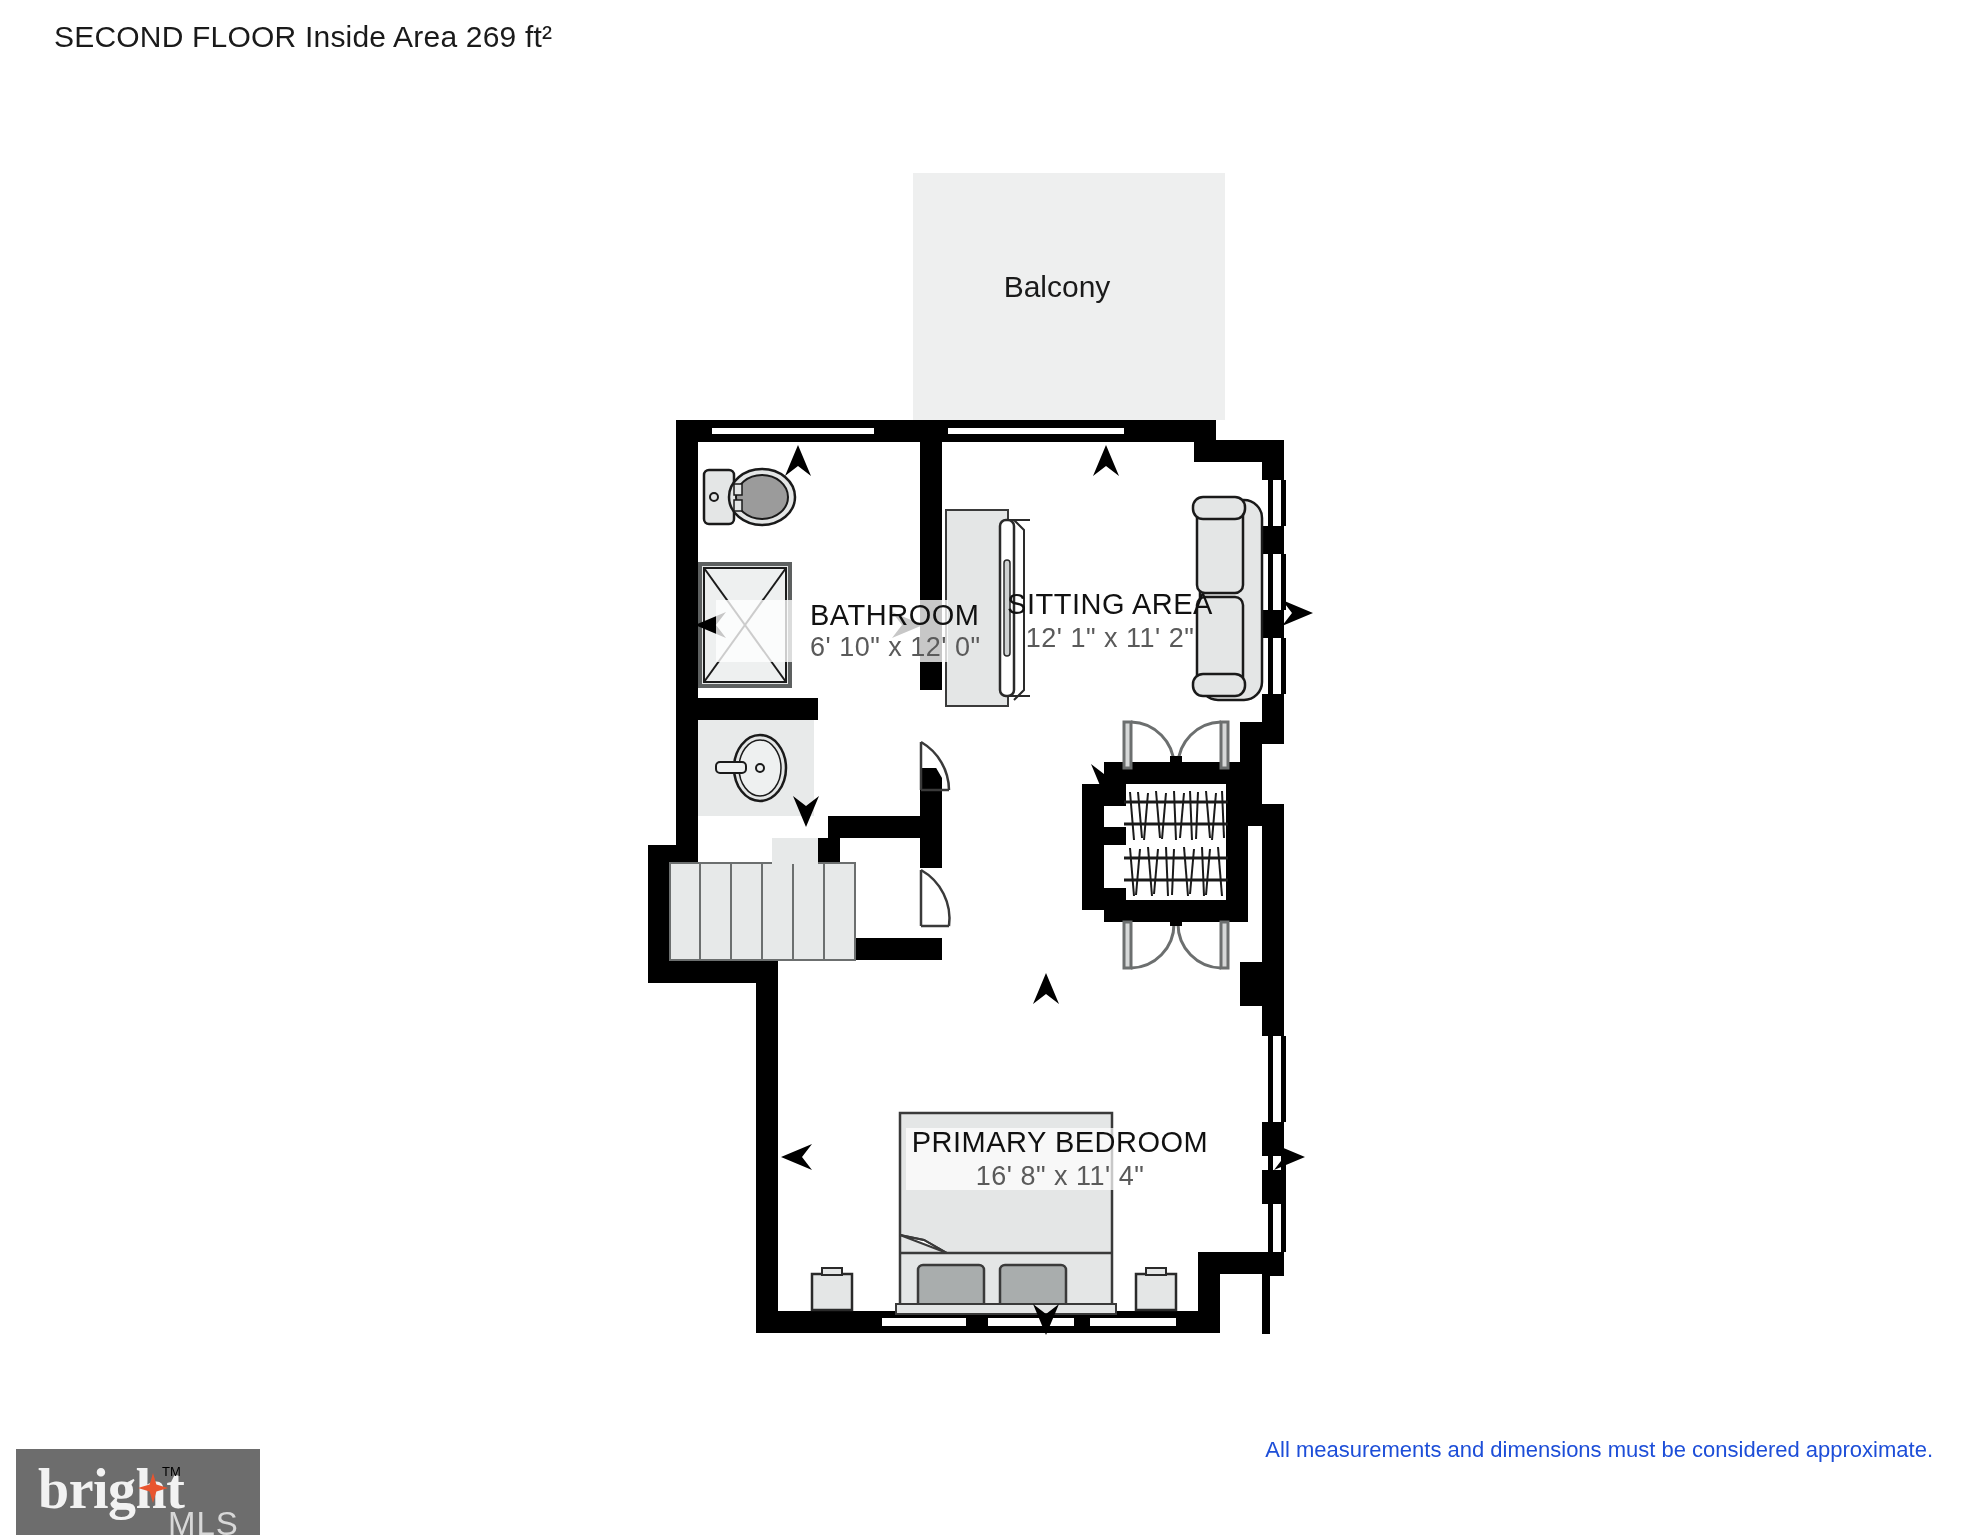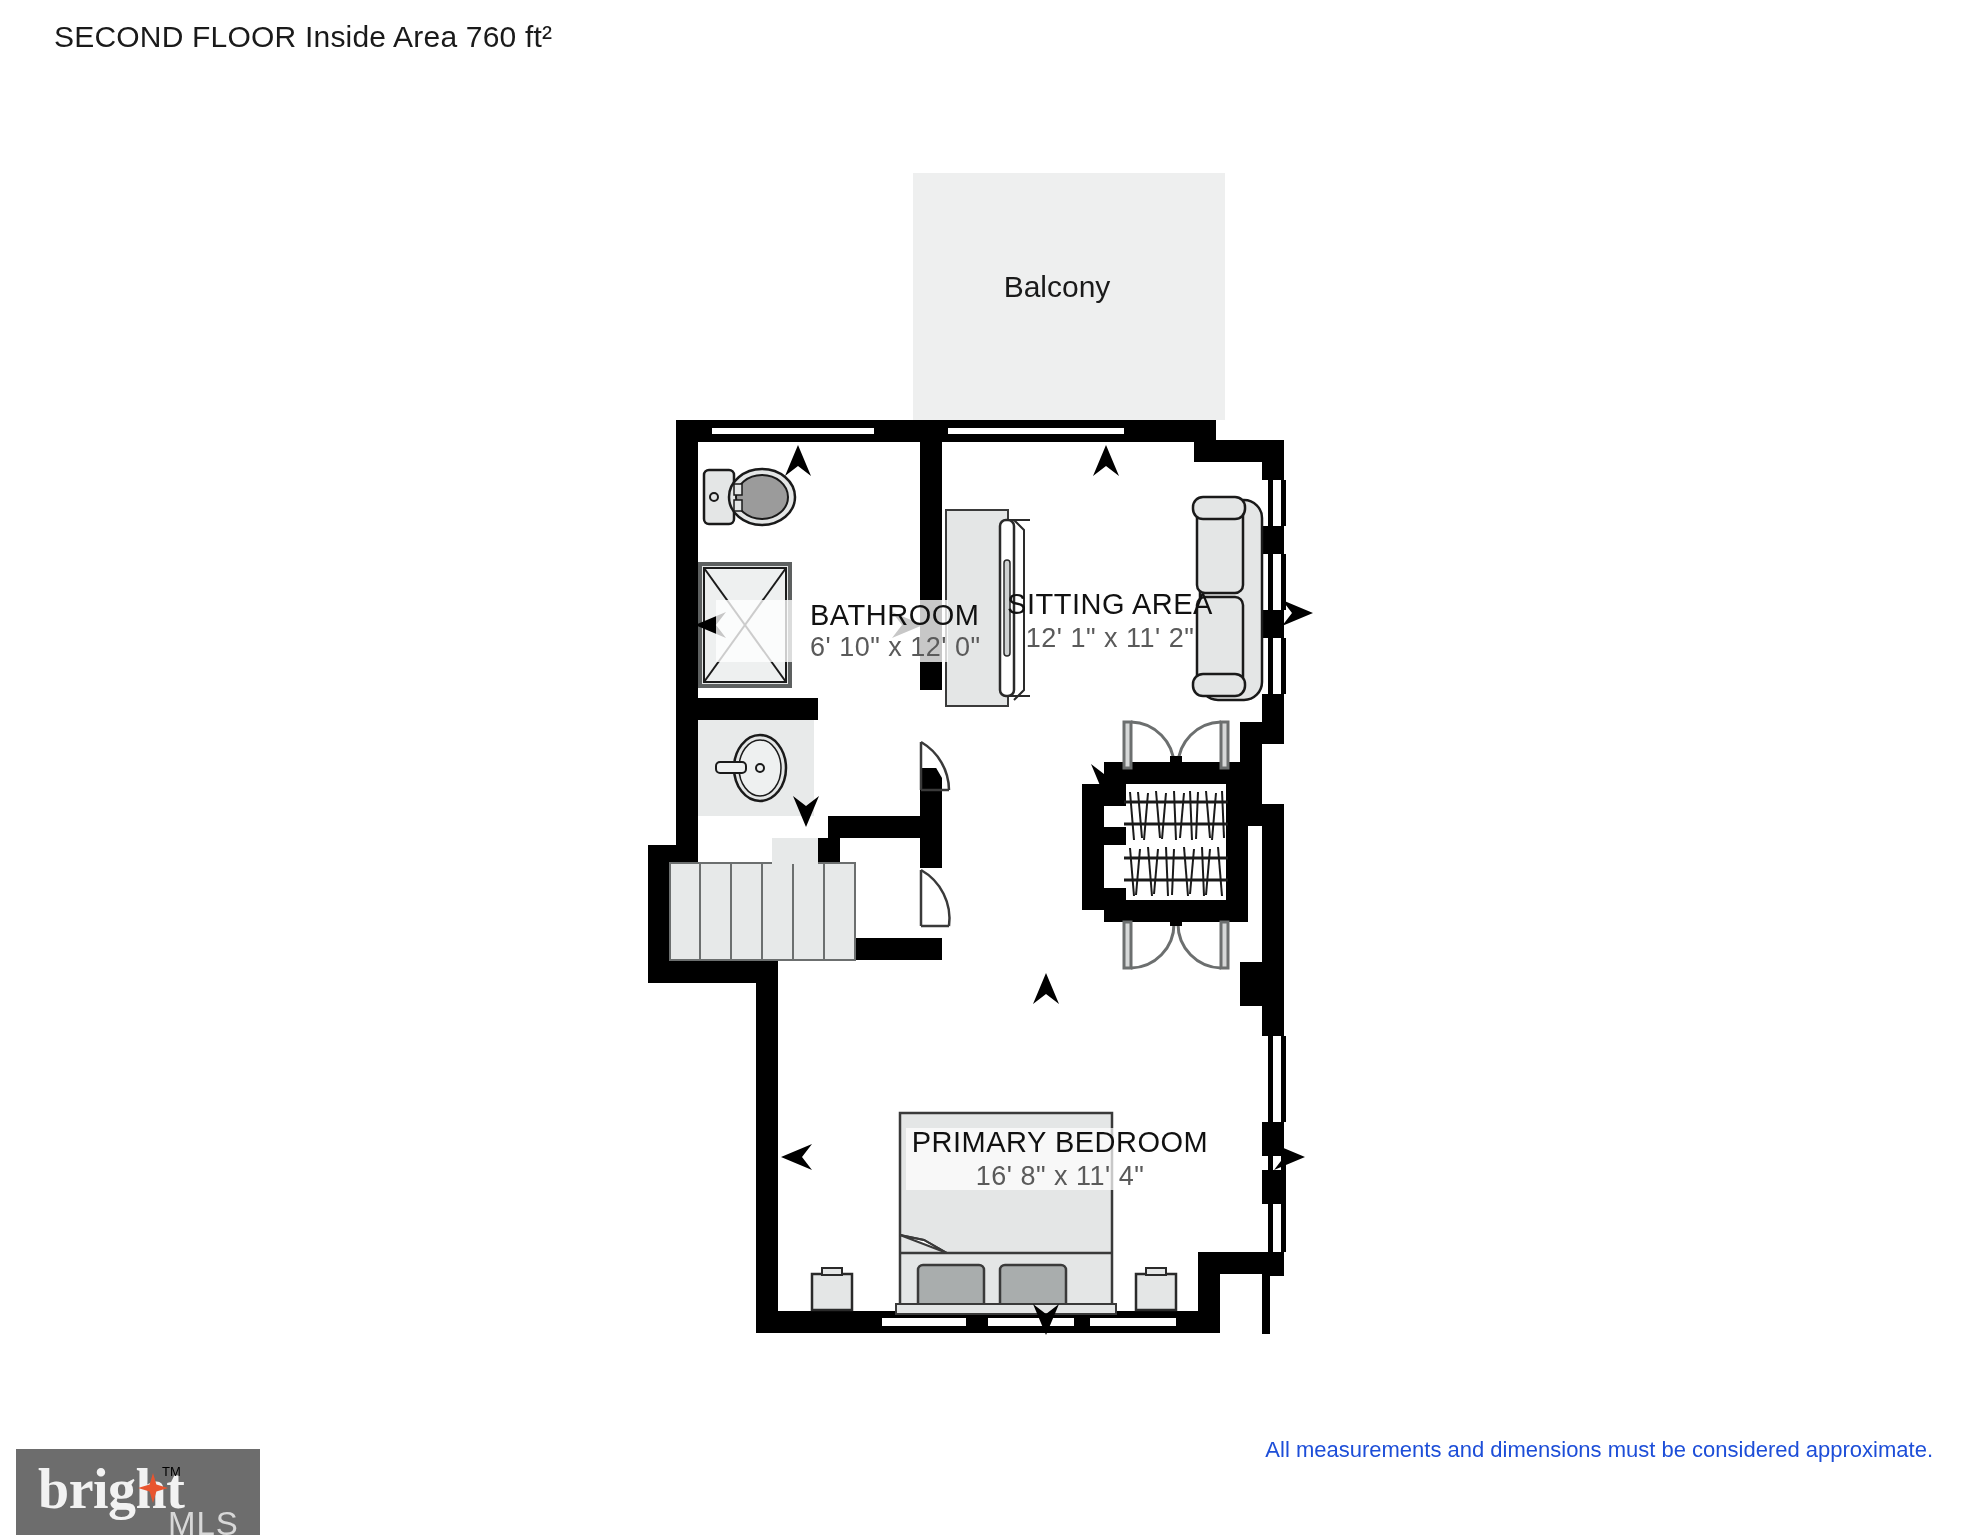--- a/index.html
+++ b/index.html
@@ -103,21 +103,21 @@
   }
   .fp-balcony-label {
     font-family: "Liberation Sans", sans-serif;
     font-size: 30px;
     fill: #1a1a1a;
   }
 </style>
 </head>
 <body>
 
-<div id="page-title">SECOND FLOOR Inside Area 760 ft²</div>
+<div id="page-title">SECOND FLOOR Inside Area 269 ft²</div>
 
 <svg id="floorplan-canvas" viewBox="0 0 1987 1535" xmlns="http://www.w3.org/2000/svg">
 
   <defs>
 
     <g id="arrow-up">
       <path d="M0,-17 L13,14 L0,4 L-13,14 Z" fill="#000000"></path>
     </g>
     <g id="arrow-down">
       <path d="M0,17 L13,-14 L0,-4 L-13,-14 Z" fill="#000000"></path>

